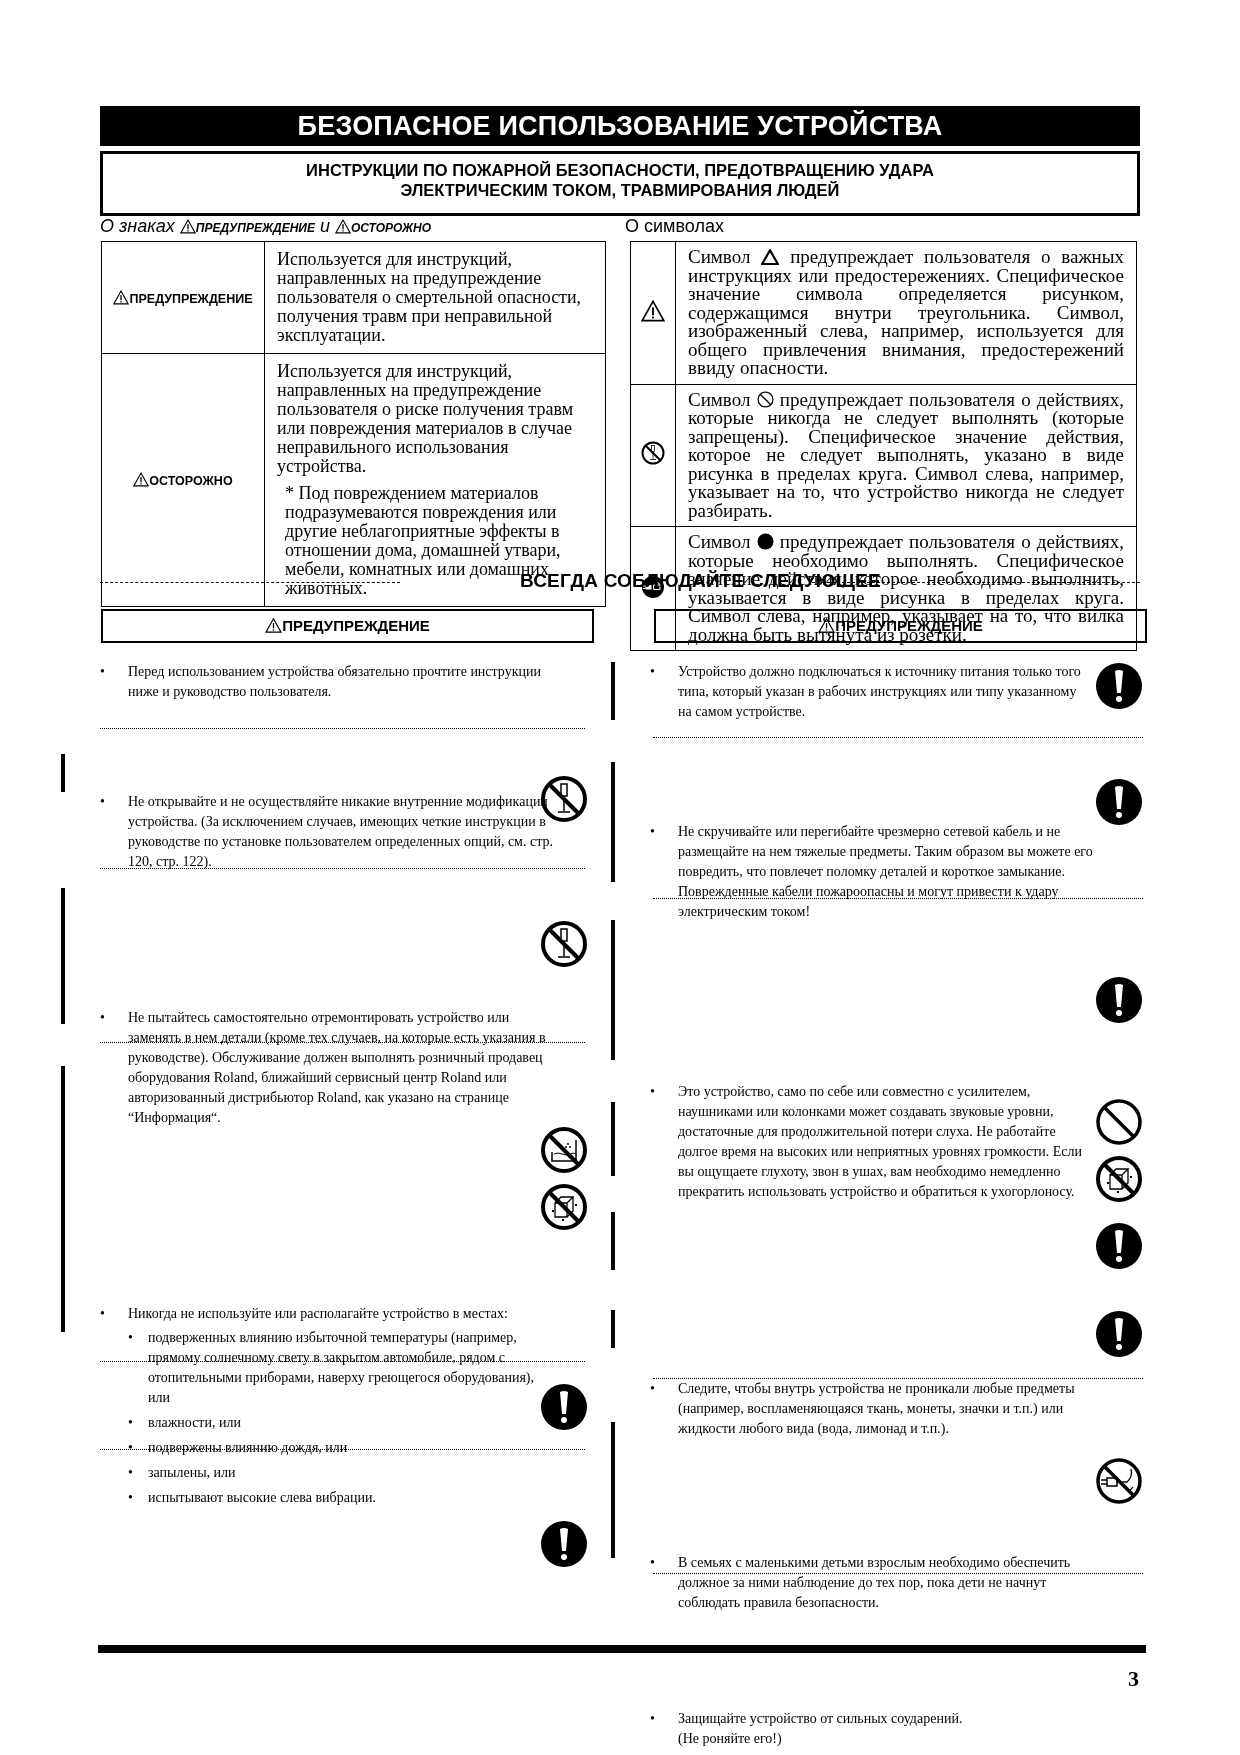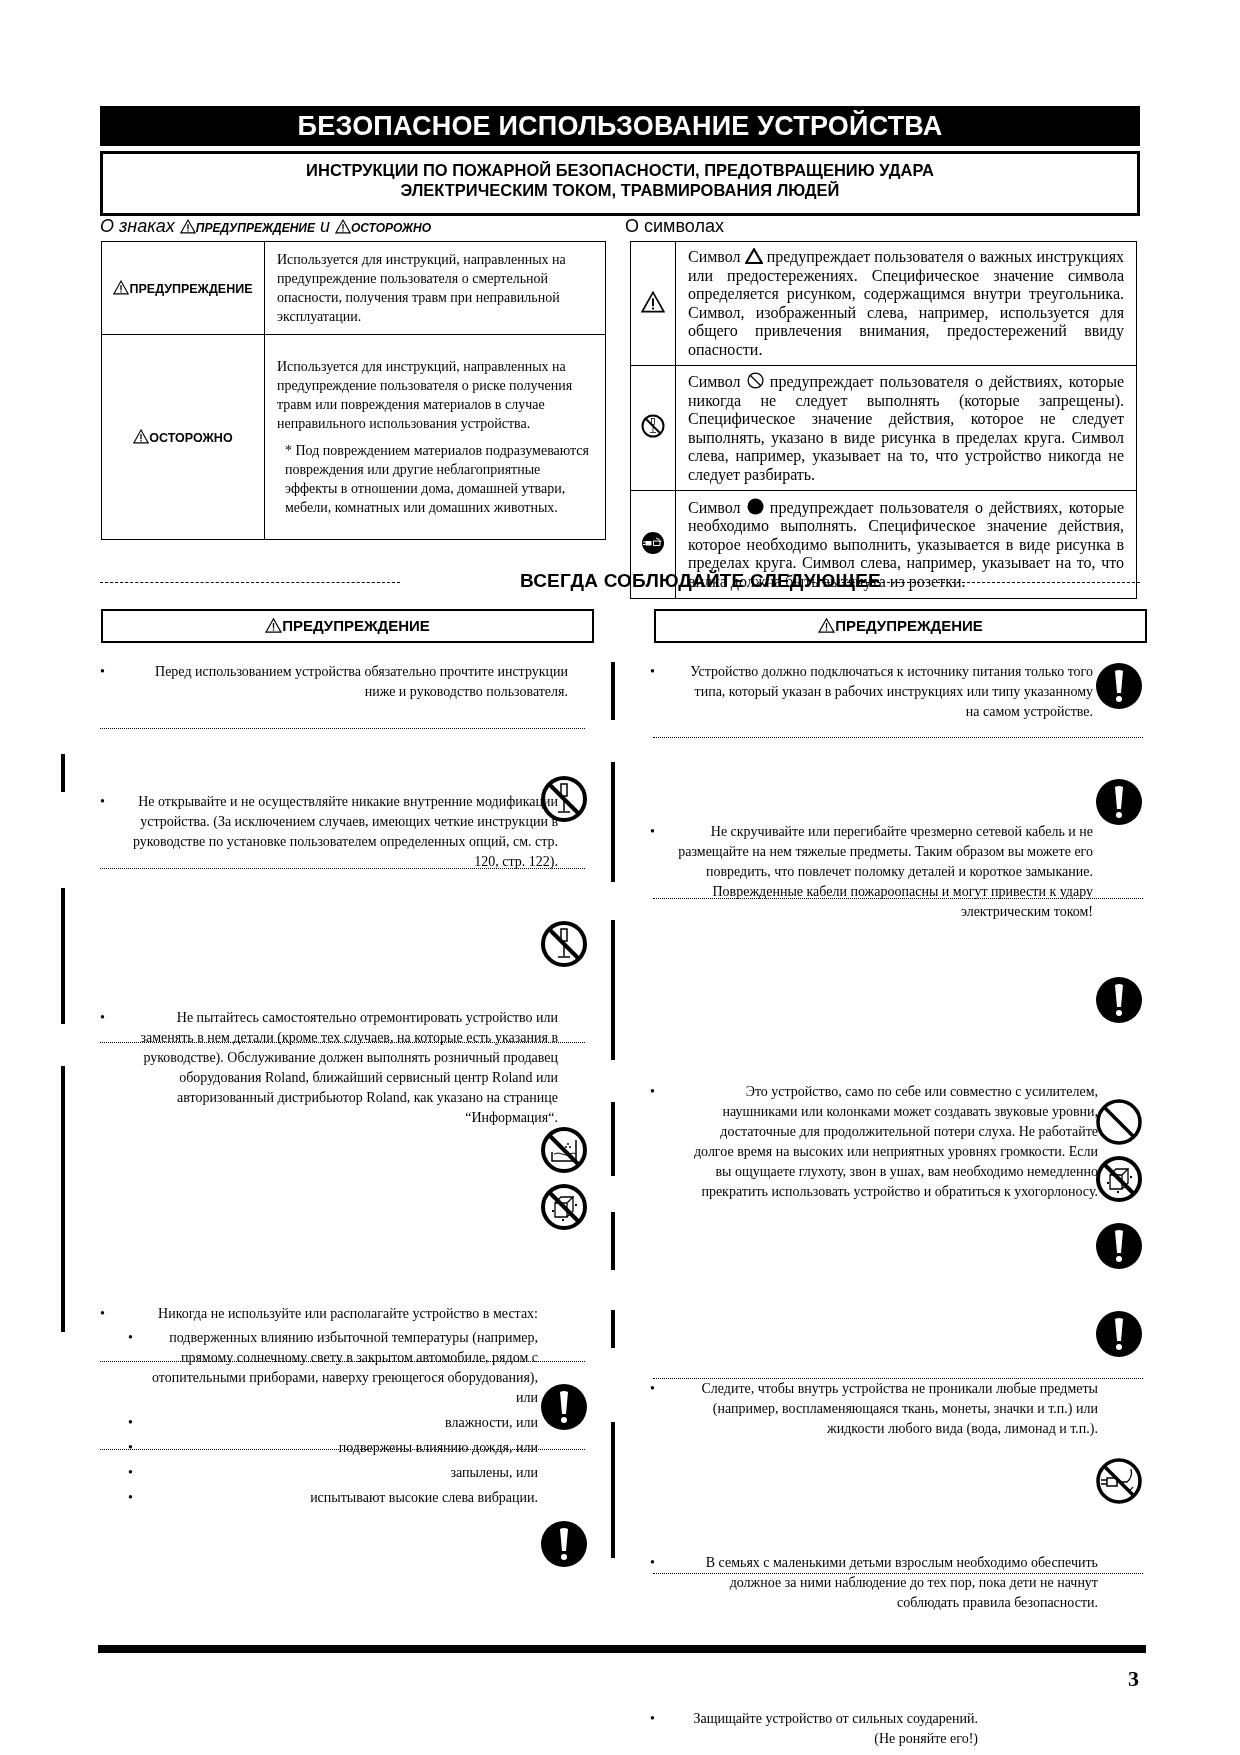--- a/index.html
+++ b/index.html
@@ -8,32 +8,32 @@
   .title-bar { left: 100px; top: 106px; width: 1040px; height: 40px; background: #000; color: #fff;
     font-family: "Liberation Sans", sans-serif; font-weight: bold; font-size: 27px; text-align: center; line-height: 40px; letter-spacing: 0.2px; }
   .subtitle-box { left: 100px; top: 151px; width: 1034px; height: 53px; border: 3px solid #000;
     font-family: "Liberation Sans", sans-serif; font-weight: bold; font-size: 16.5px; text-align: center; line-height: 20px; padding-top: 6px; box-sizing: content-box; }
   .subtitle-box div { margin: 0; }
   .sec-head { font-family: "Liberation Sans", sans-serif; font-size: 18px; }
   .sans-bold-small { font-family: "Liberation Sans", sans-serif; font-weight: bold; font-size: 12px; }
   table.signs { border-collapse: collapse; }
   table.signs td { border: 1.5px solid #000; vertical-align: middle; }
   .signs-label { width: 160px; text-align: center; font-family: "Liberation Sans", sans-serif; font-weight: bold; font-size: 12.5px; }
-  .signs-text { font-size: 14px; line-height: 19px; padding: 8px 12px; }
+  .signs-text { font-size: 18px; line-height: 19px; padding: 8px 12px; }
   .note { padding-left: 8px; }
   .sym-icon-cell { width: 42px; text-align: center; }
-  .sym-text { font-size: 16px; line-height: 18.5px; padding: 6px 12px; text-align: justify; }
+  .sym-text { font-size: 19px; line-height: 18.5px; padding: 6px 12px; text-align: justify; }
   .divider-title { left: 100px; top: 570px; width: 1040px; height: 24px; }
   .dash-line { position: absolute; top: 12px; border-top: 1px dashed #000; }
   .divider-text { position: absolute; left: 420px; top: 0; font-family: "Liberation Sans", sans-serif; font-weight: bold; font-size: 19px; letter-spacing: 0.2px; }
   .warn-box { height: 30px; border: 2px solid #000; text-align: center; font-family: "Liberation Sans", sans-serif; font-weight: bold; font-size: 15px; line-height: 30px; }
   .col { position: absolute; }
   .item { position: relative; font-size: 14px; line-height: 20px; }
   .item .bullet { position: absolute; left: 0; top: 0; }
-  .item .text { margin-left: 28px; width: 400px; text-align: right; }
+  .item .text { margin-left: 28px; width: 400px; }
   .item .sub { list-style: none; margin: 4px 0 0 0; padding: 0; }
   .item .sub li { position: relative; padding-left: 20px; margin-bottom: 5px; }
   .item .sub li::before { content: "•"; position: absolute; left: 0; }
   .dotted { position: absolute; border-top: 1.5px dotted #000; }
   .change-bar { position: absolute; width: 4px; background: #000; }
   .pict { position: absolute; width: 48px; height: 48px; }
   .footer-bar { left: 98px; top: 1645px; width: 1048px; height: 8px; background: #000; }
   .page-num { left: 1128px; top: 1666px; font-family: "Liberation Serif", serif; font-weight: bold; font-size: 22px; }
   .tri { display: inline-block; vertical-align: -2px; }
 </style>

